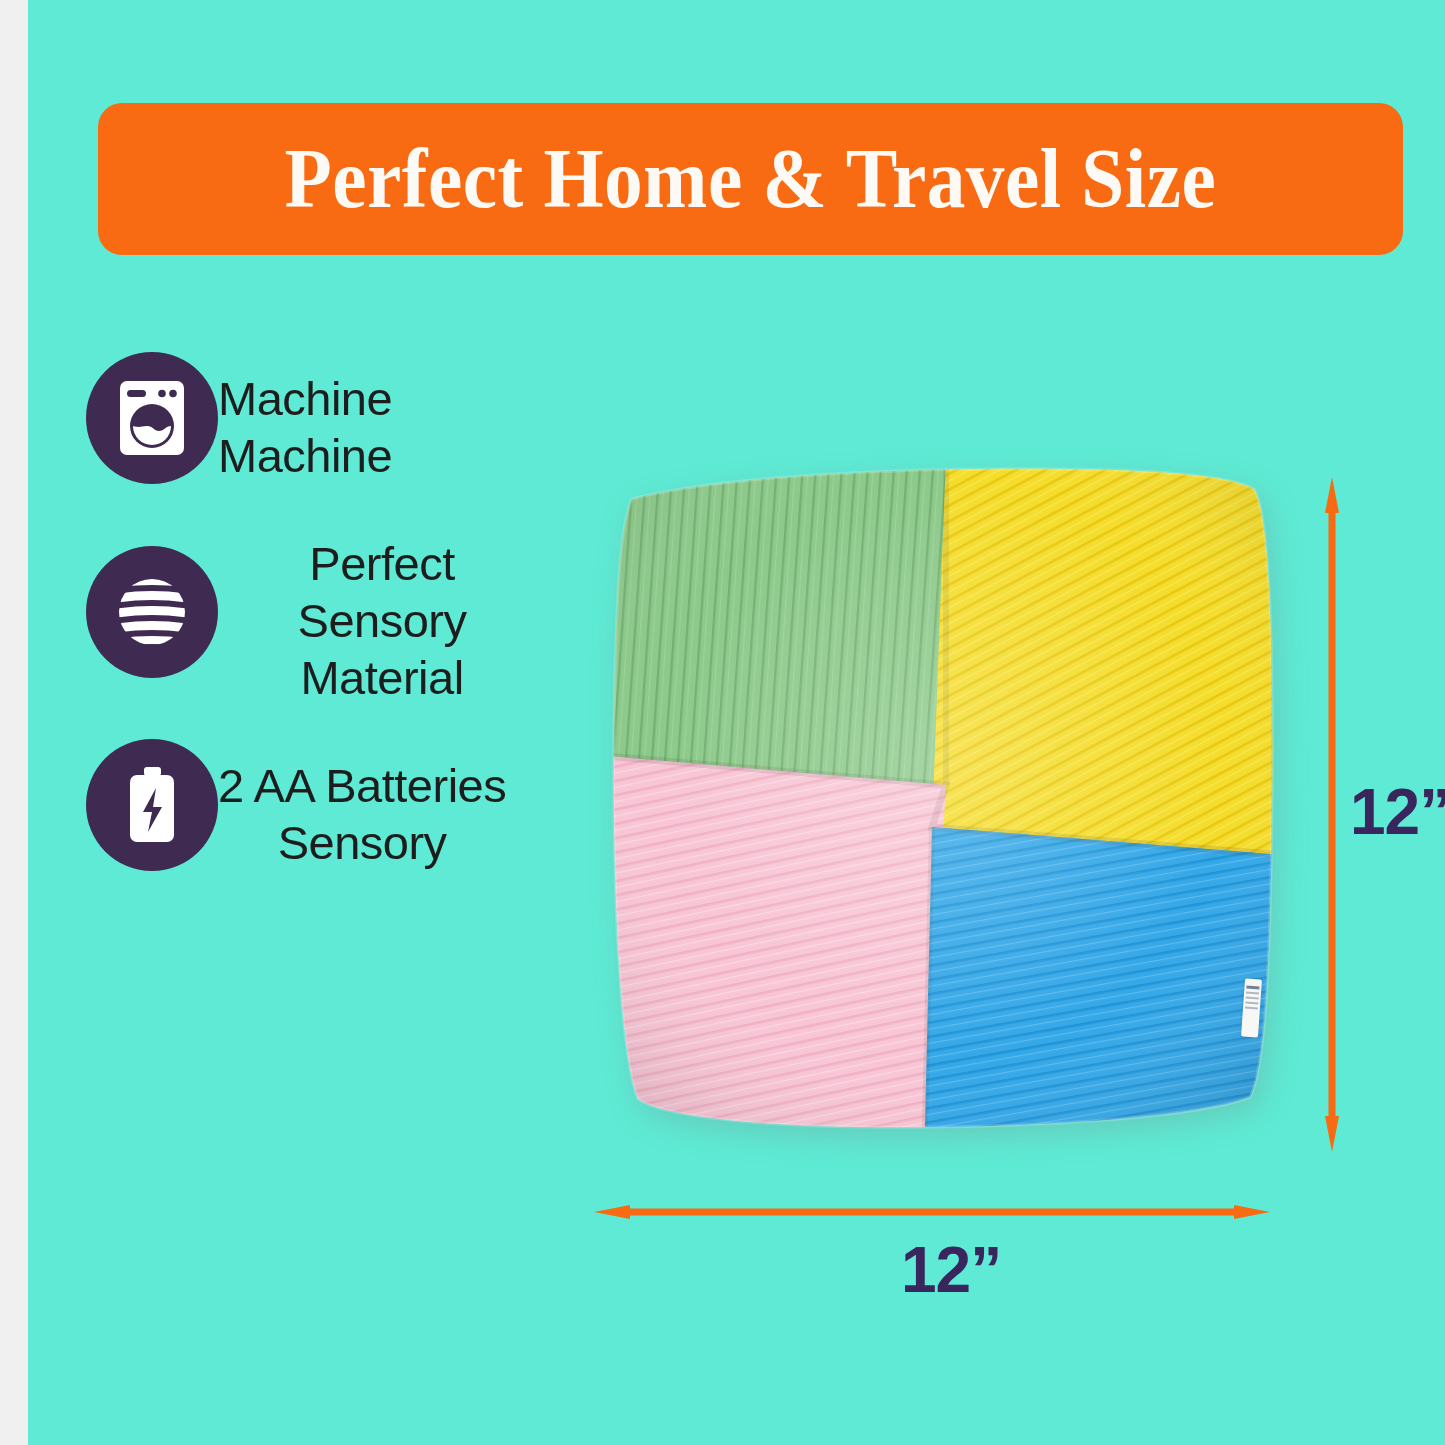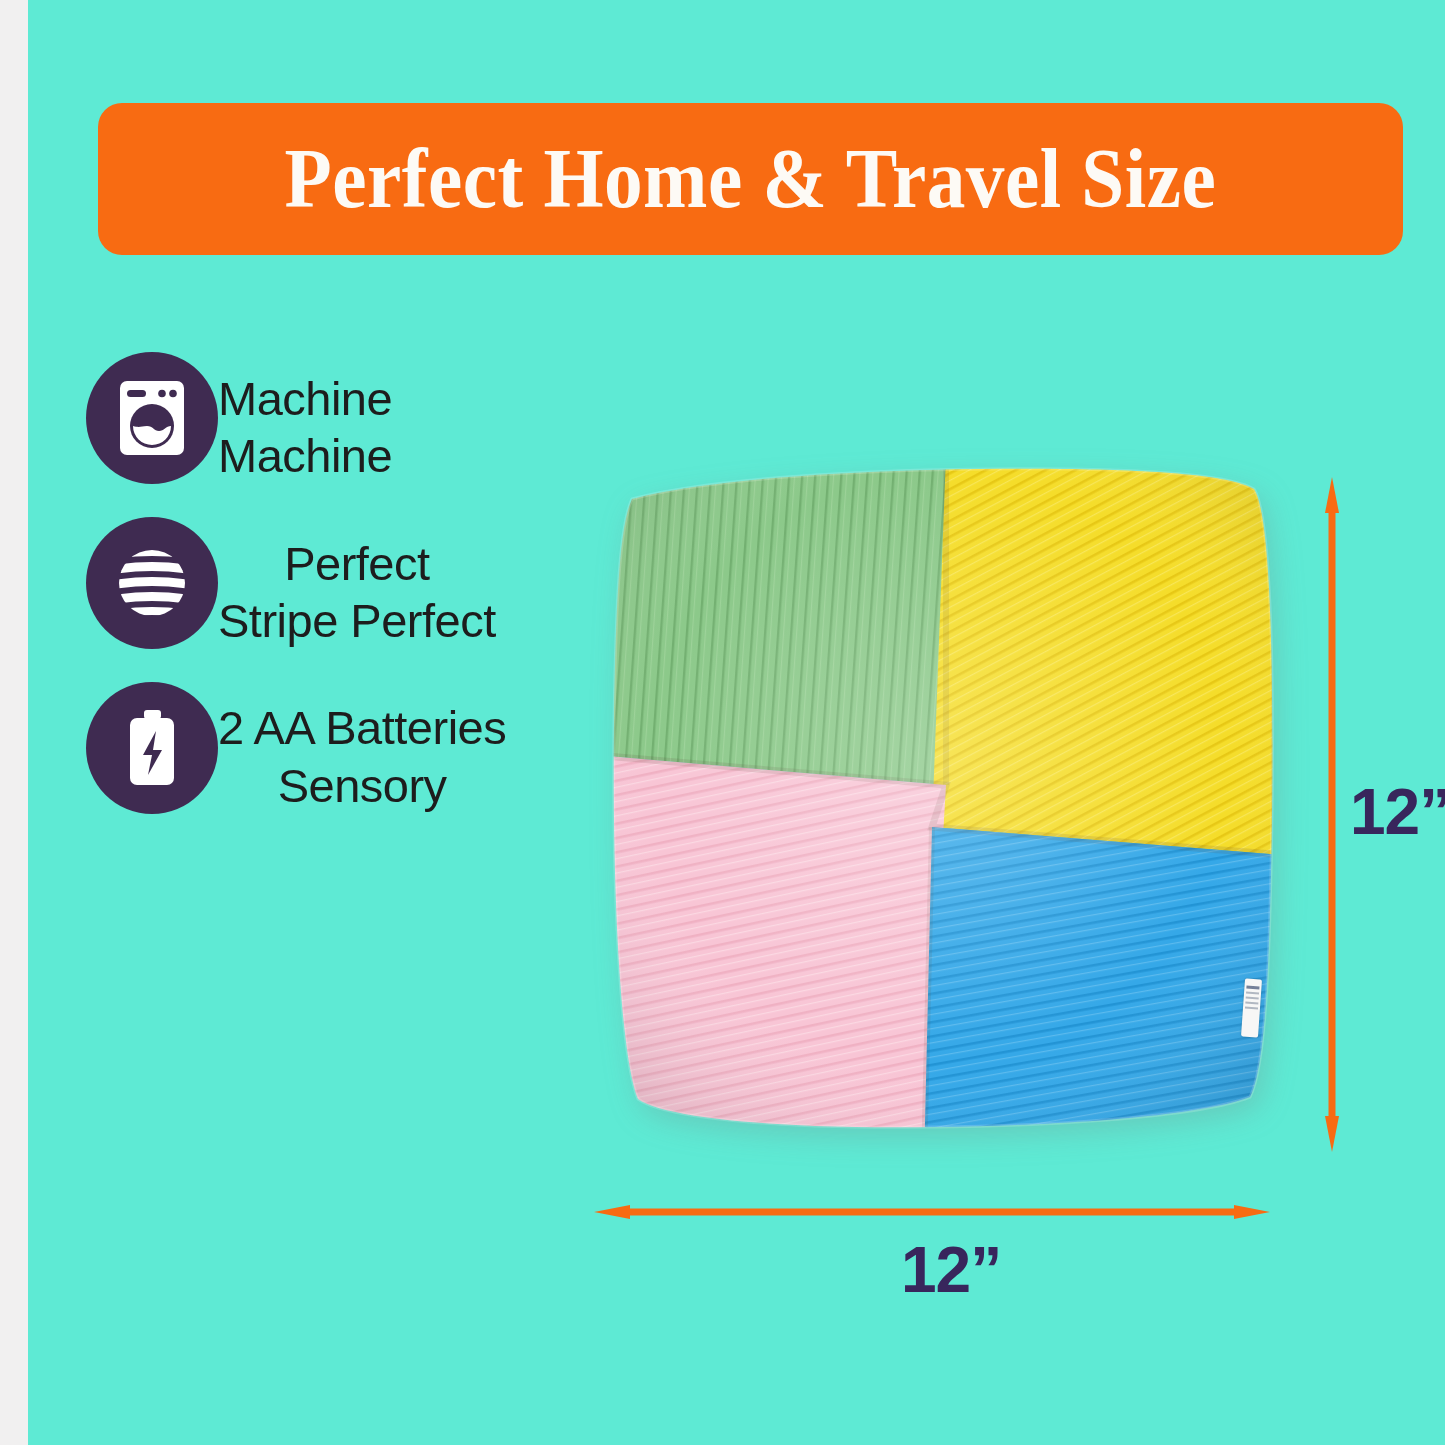--- a/index.html
+++ b/index.html
@@ -195,21 +195,21 @@
             <path d="M-5 9 Q40 1 85 9 L85 17 Q40 9 -5 17 Z"></path>
             <path d="M-5 23 Q40 15 85 23 L85 32 Q40 24 -5 32 Z"></path>
             <path d="M-5 38 Q40 30 85 38 L85 47 Q40 39 -5 47 Z"></path>
             <path d="M-5 53 Q40 45 85 53 L85 62 Q40 54 -5 62 Z"></path>
             <path d="M-5 68 Q40 60 85 68 L85 76 Q40 68 -5 76 Z"></path>
           </g>
         </svg>
       </div>
       <div class="feature-label">
         <span>Perfect</span><br>
-        <span>Stripe Perfect</span>
+        <span>Sensory Material</span>
       </div>
     </div>
 
     <div class="feature">
       <div class="feature-icon">
         <svg width="58" height="78" viewBox="0 0 58 78" aria-hidden="true">
           <rect x="21" y="1" width="17" height="9" rx="3" fill="#ffffff"></rect>
           <rect x="7" y="9" width="44" height="67" rx="7" fill="#ffffff"></rect>
           <path d="M33 22 L20 46 h9 l-4 20 14-25 h-9 z" fill="#3f2b51"></path>
         </svg>

